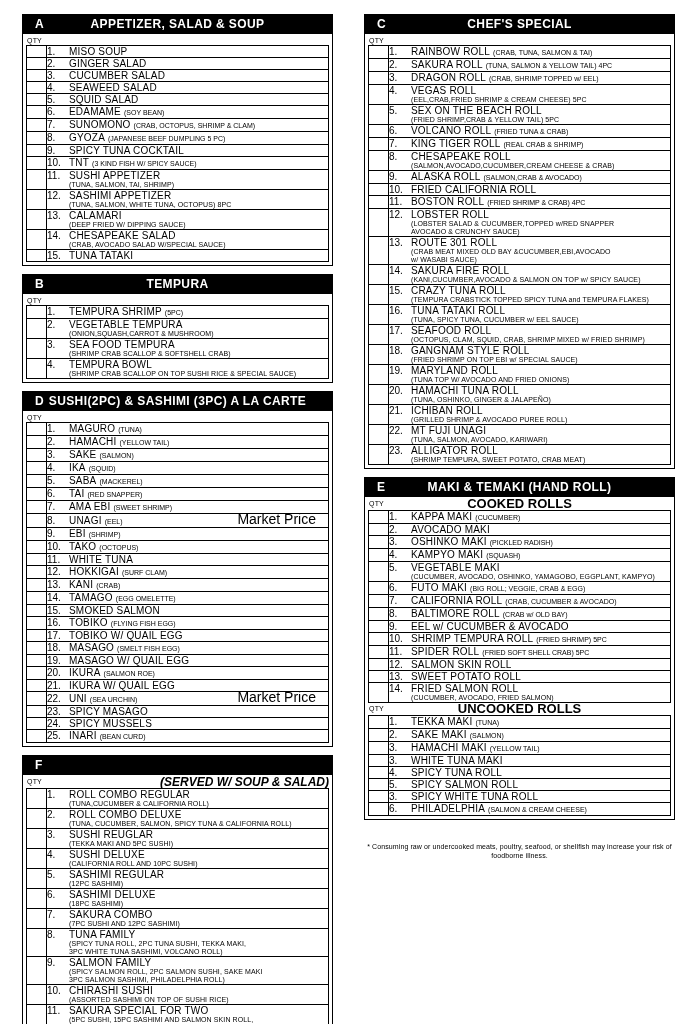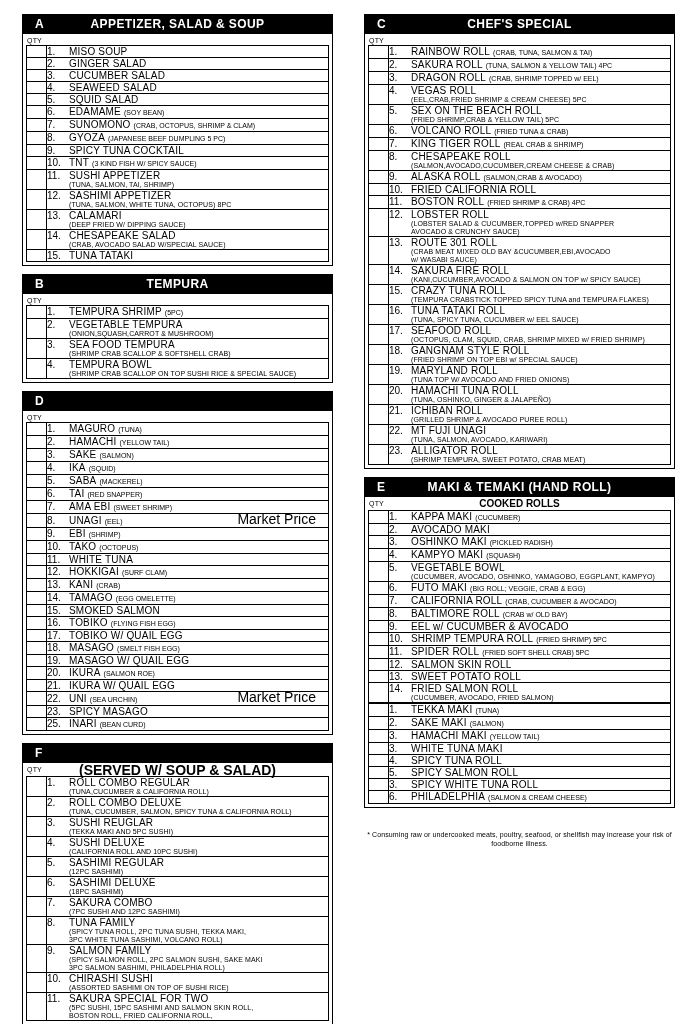--- a/index.html
+++ b/index.html
@@ -25,23 +25,23 @@
   }
   .body{
     border:1px solid #000;border-top:none;padding:1px 3px 3px 3px;background:#fff;
   }
   .prerow{position:relative;height:10px;}
   .prerow.with-sub{height:12px;}
   .qty-label{
     position:absolute;left:1px;top:2px;font-size:7px;letter-spacing:.2px;
   }
   .subtitle{
-    display:block;text-align:center;font-weight:bold;font-size:10px;line-height:12px;
+    display:block;text-align:center;font-weight:bold;font-size:13px;line-height:12px;
   }
-  .subtitle.italic{font-size:14px;}
+  .subtitle.italic{font-style:italic;font-size:12px;text-align:right;}
   table.items{border-collapse:collapse;width:100%;table-layout:fixed;}
   table.items td{border:1px solid #000;padding:0;vertical-align:top;}
   td.qtycell{width:19px;}
   td.itemcell{padding:0 0 0 5px;}
   .main{display:flex;align-items:baseline;}
   .num{flex:0 0 22px;font-size:10px;line-height:11px;white-space:nowrap;}
   .nm{font-size:10px;line-height:11px;white-space:nowrap;letter-spacing:.2px;}
   .desc{font-size:7px;line-height:11px;margin-left:3px;white-space:nowrap;}
   .price{margin-left:auto;font-size:14px;line-height:11px;padding-right:12px;white-space:nowrap;}
   .sub{font-size:7px;line-height:8px;margin-left:22px;white-space:nowrap;letter-spacing:.1px;}
@@ -262,20 +262,21 @@
                 <div class="sub">(SHRIMP CRAB SCALLOP ON TOP SUSHI RICE &amp; SPECIAL SAUCE)</div>
               </td>
             </tr>
           </tbody>
         </table>
       </div>
     </section>
     <section class="menu-section">
       <header class="bar">
         <span class="letter">D</span>
+        <span class="title">SUSHI(2PC) &amp; SASHIMI (3PC)  A LA CARTE</span>
       </header>
       <div class="body">
         <div class="prerow">
           <span class="qty-label">QTY</span>
         </div>
         <table class="items">
           <tbody>
             <tr class="row">
               <td class="qtycell"></td>
               <td class="itemcell">
@@ -492,20 +493,29 @@
                   <span class="price">Market Price</span>
                 </div>
               </td>
             </tr>
             <tr class="row">
               <td class="qtycell"></td>
               <td class="itemcell">
                 <div class="main">
                   <span class="num">23.</span>
                   <span class="nm">SPICY MASAGO</span>
+                </div>
+              </td>
+            </tr>
+            <tr class="row">
+              <td class="qtycell"></td>
+              <td class="itemcell">
+                <div class="main">
+                  <span class="num">24.</span>
+                  <span class="nm">SPICY MUSSELS</span>
                 </div>
               </td>
             </tr>
             <tr class="row">
               <td class="qtycell"></td>
               <td class="itemcell">
                 <div class="main">
                   <span class="num">25.</span>
                   <span class="nm">INARI</span>
                   <span class="desc">(BEAN CURD)</span>
@@ -941,21 +951,21 @@
                   <span class="nm">KAMPYO MAKI</span>
                   <span class="desc">(SQUASH)</span>
                 </div>
               </td>
             </tr>
             <tr class="row">
               <td class="qtycell"></td>
               <td class="itemcell">
                 <div class="main">
                   <span class="num">5.</span>
-                  <span class="nm">VEGETABLE BOWL</span>
+                  <span class="nm">VEGETABLE MAKI</span>
                 </div>
                 <div class="sub">(CUCUMBER, AVOCADO, OSHINKO, YAMAGOBO, EGGPLANT, KAMPYO)</div>
               </td>
             </tr>
             <tr class="row">
               <td class="qtycell"></td>
               <td class="itemcell">
                 <div class="main">
                   <span class="num">6.</span>
                   <span class="nm">FUTO MAKI</span>
@@ -1035,20 +1045,24 @@
               <td class="itemcell">
                 <div class="main">
                   <span class="num">14.</span>
                   <span class="nm">FRIED SALMON ROLL</span>
                 </div>
                 <div class="sub">(CUCUMBER, AVOCADO, FRIED SALMON)</div>
               </td>
             </tr>
           </tbody>
         </table>
+        <div class="prerow with-sub">
+          <span class="qty-label">QTY</span>
+          <span class="subtitle">UNCOOKED ROLLS</span>
+        </div>
         <table class="items">
           <tbody>
             <tr class="row">
               <td class="qtycell"></td>
               <td class="itemcell">
                 <div class="main">
                   <span class="num">1.</span>
                   <span class="nm">TEKKA MAKI</span>
                   <span class="desc">(TUNA)</span>
                 </div>

